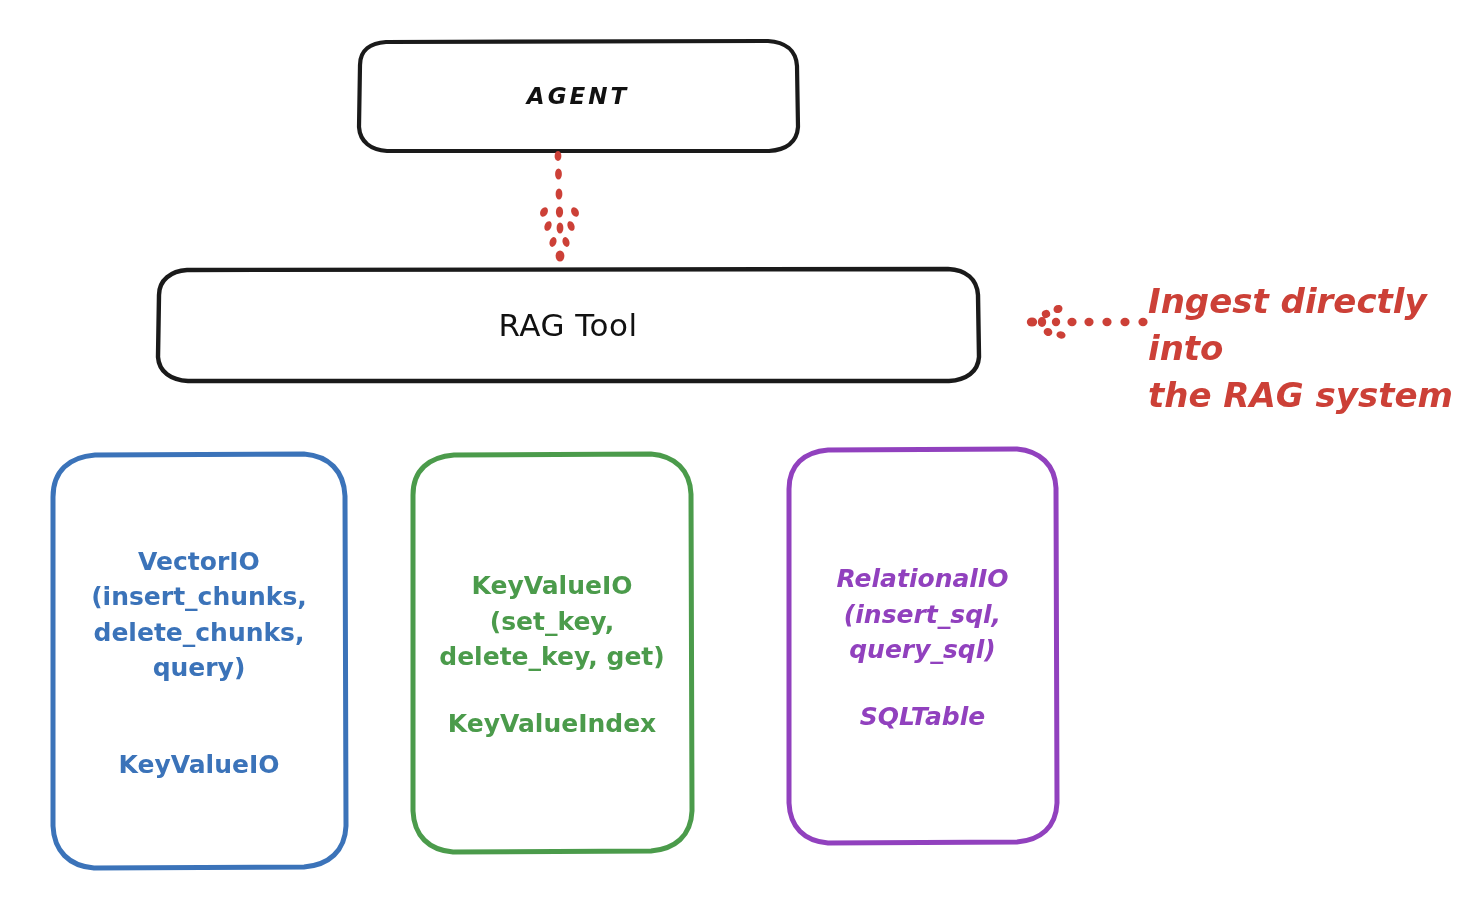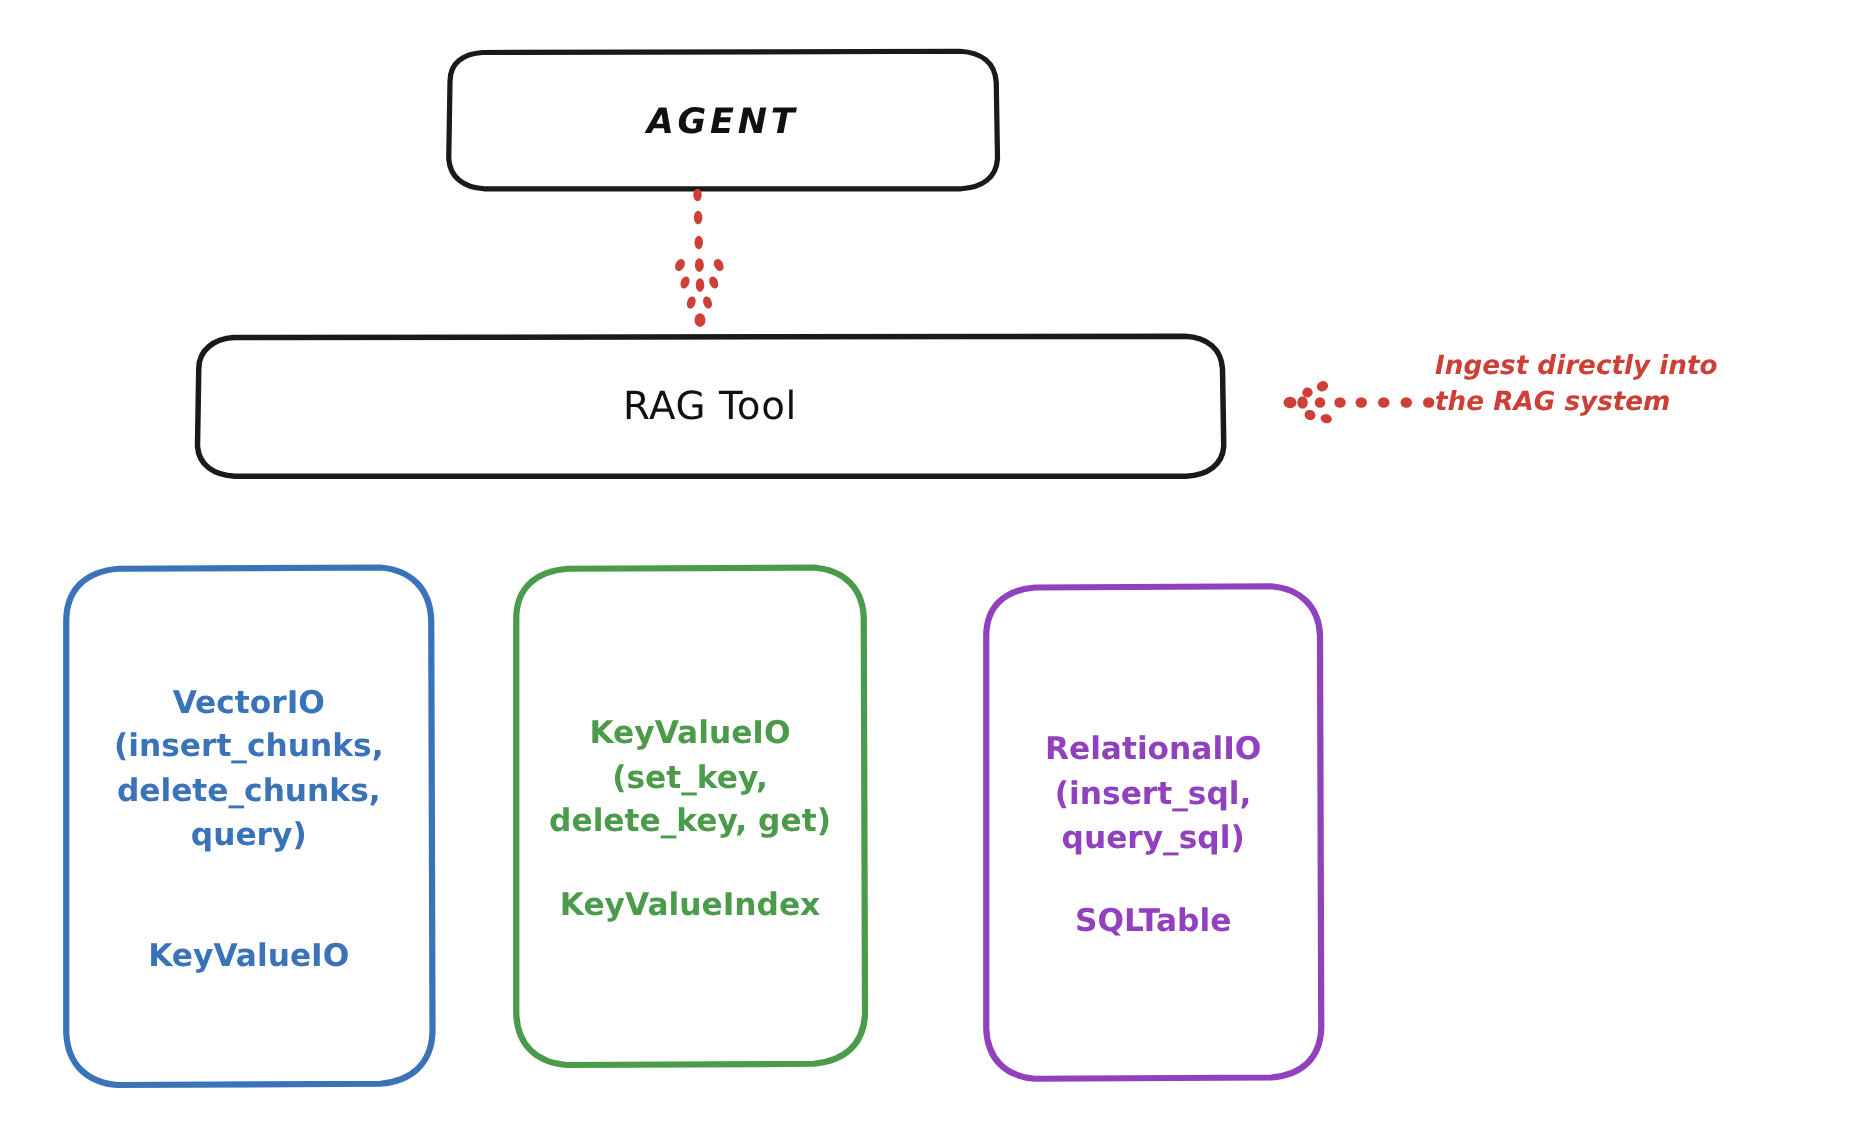--- a/index.html
+++ b/index.html
@@ -44,21 +44,21 @@
 
   
   .blackbox .node-label {
     font-family: "DejaVu Sans", sans-serif;
     font-style: italic;
     font-weight: 600;
     color: #111111;
     letter-spacing: 1.2px;
   }
   #agent-box { left: 353px; top: 37px; width: 450px; height: 118px; }
-  #agent-box .node-label { font-size: 28px; letter-spacing: 3px; }
+  #agent-box .node-label { font-size: 23px; letter-spacing: 3px; }
 
   #rag-tool-box { left: 153px; top: 265px; width: 830px; height: 120px; }
   #rag-tool-box .node-label {
     font-size: 31px;
     font-style: normal;
     font-weight: 500;
     letter-spacing: 0.5px;
   }
   .store-title {
     position: relative;
@@ -75,41 +75,41 @@
     font-weight: 600;
     margin-top: 34px;
   }
 
   #vector-box { left: 48px; top: 449px; width: 302px; height: 424px; gap: 30px; }
   #vector-box .store-title, #vector-box .store-index { color: #3B73B9; }
 
   #keyvalue-box { left: 408px; top: 449px; width: 288px; height: 408px; }
   #keyvalue-box .store-title, #keyvalue-box .store-index { color: #4B9B4B; }
 
-  #relational-box { left: 784px; top: 464px; width: 277px; height: 404px; }
+  #relational-box { left: 784px; top: 444px; width: 277px; height: 404px; font-style: italic; }
   #relational-box .store-title, #relational-box .store-index { color: #9141BE; }
 
   
   .connector {
     position: absolute;
     pointer-events: none;
   }
   #agent-to-rag { left: 500px; top: 150px; width: 130px; height: 125px; }
   #ingest-arrow { left: 1018px; top: 298px; width: 130px; height: 48px; }
 
   #ingest-note {
     position: absolute;
     left: 1148px;
     top: 278px;
     width: 330px;
     color: #CC4037;
     font-family: "DejaVu Sans", sans-serif;
     font-style: italic;
     font-weight: 600;
-    font-size: 21px;
+    font-size: 34px;
     line-height: 1.38;
     text-align: left;
     white-space: pre-line;
   }
 </style>
 </head>
 <body>
 
 <div id="canvas">
 

